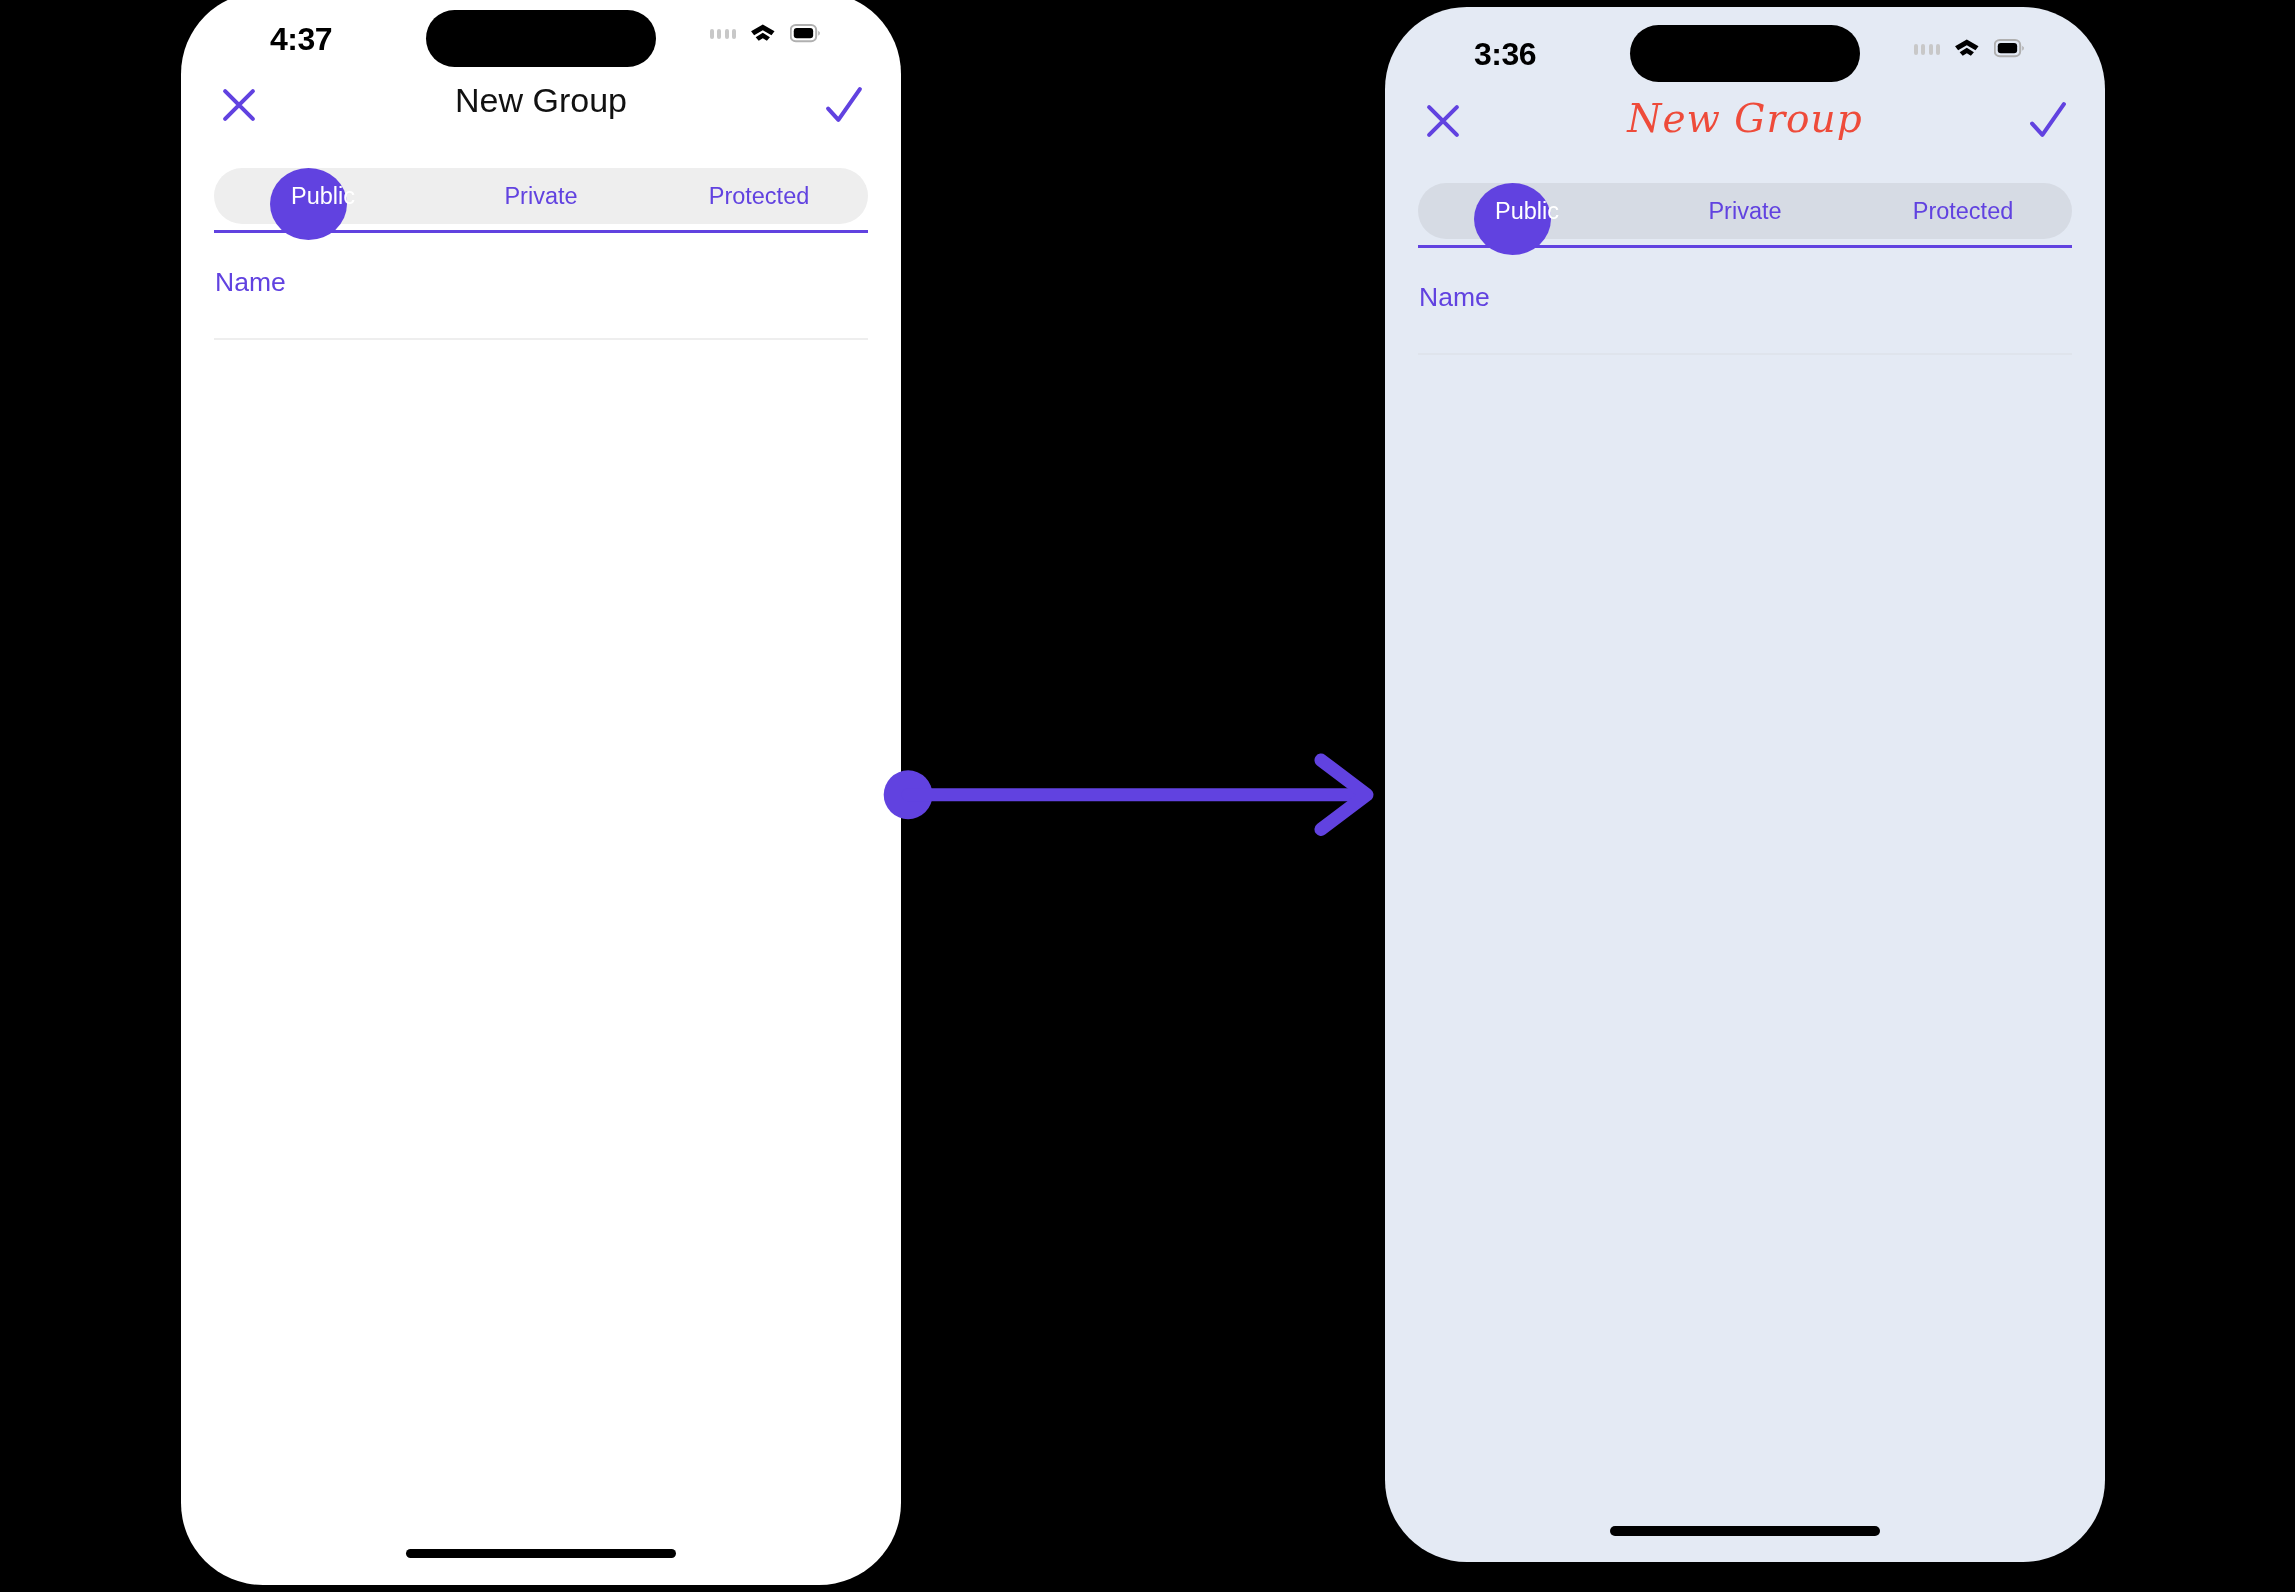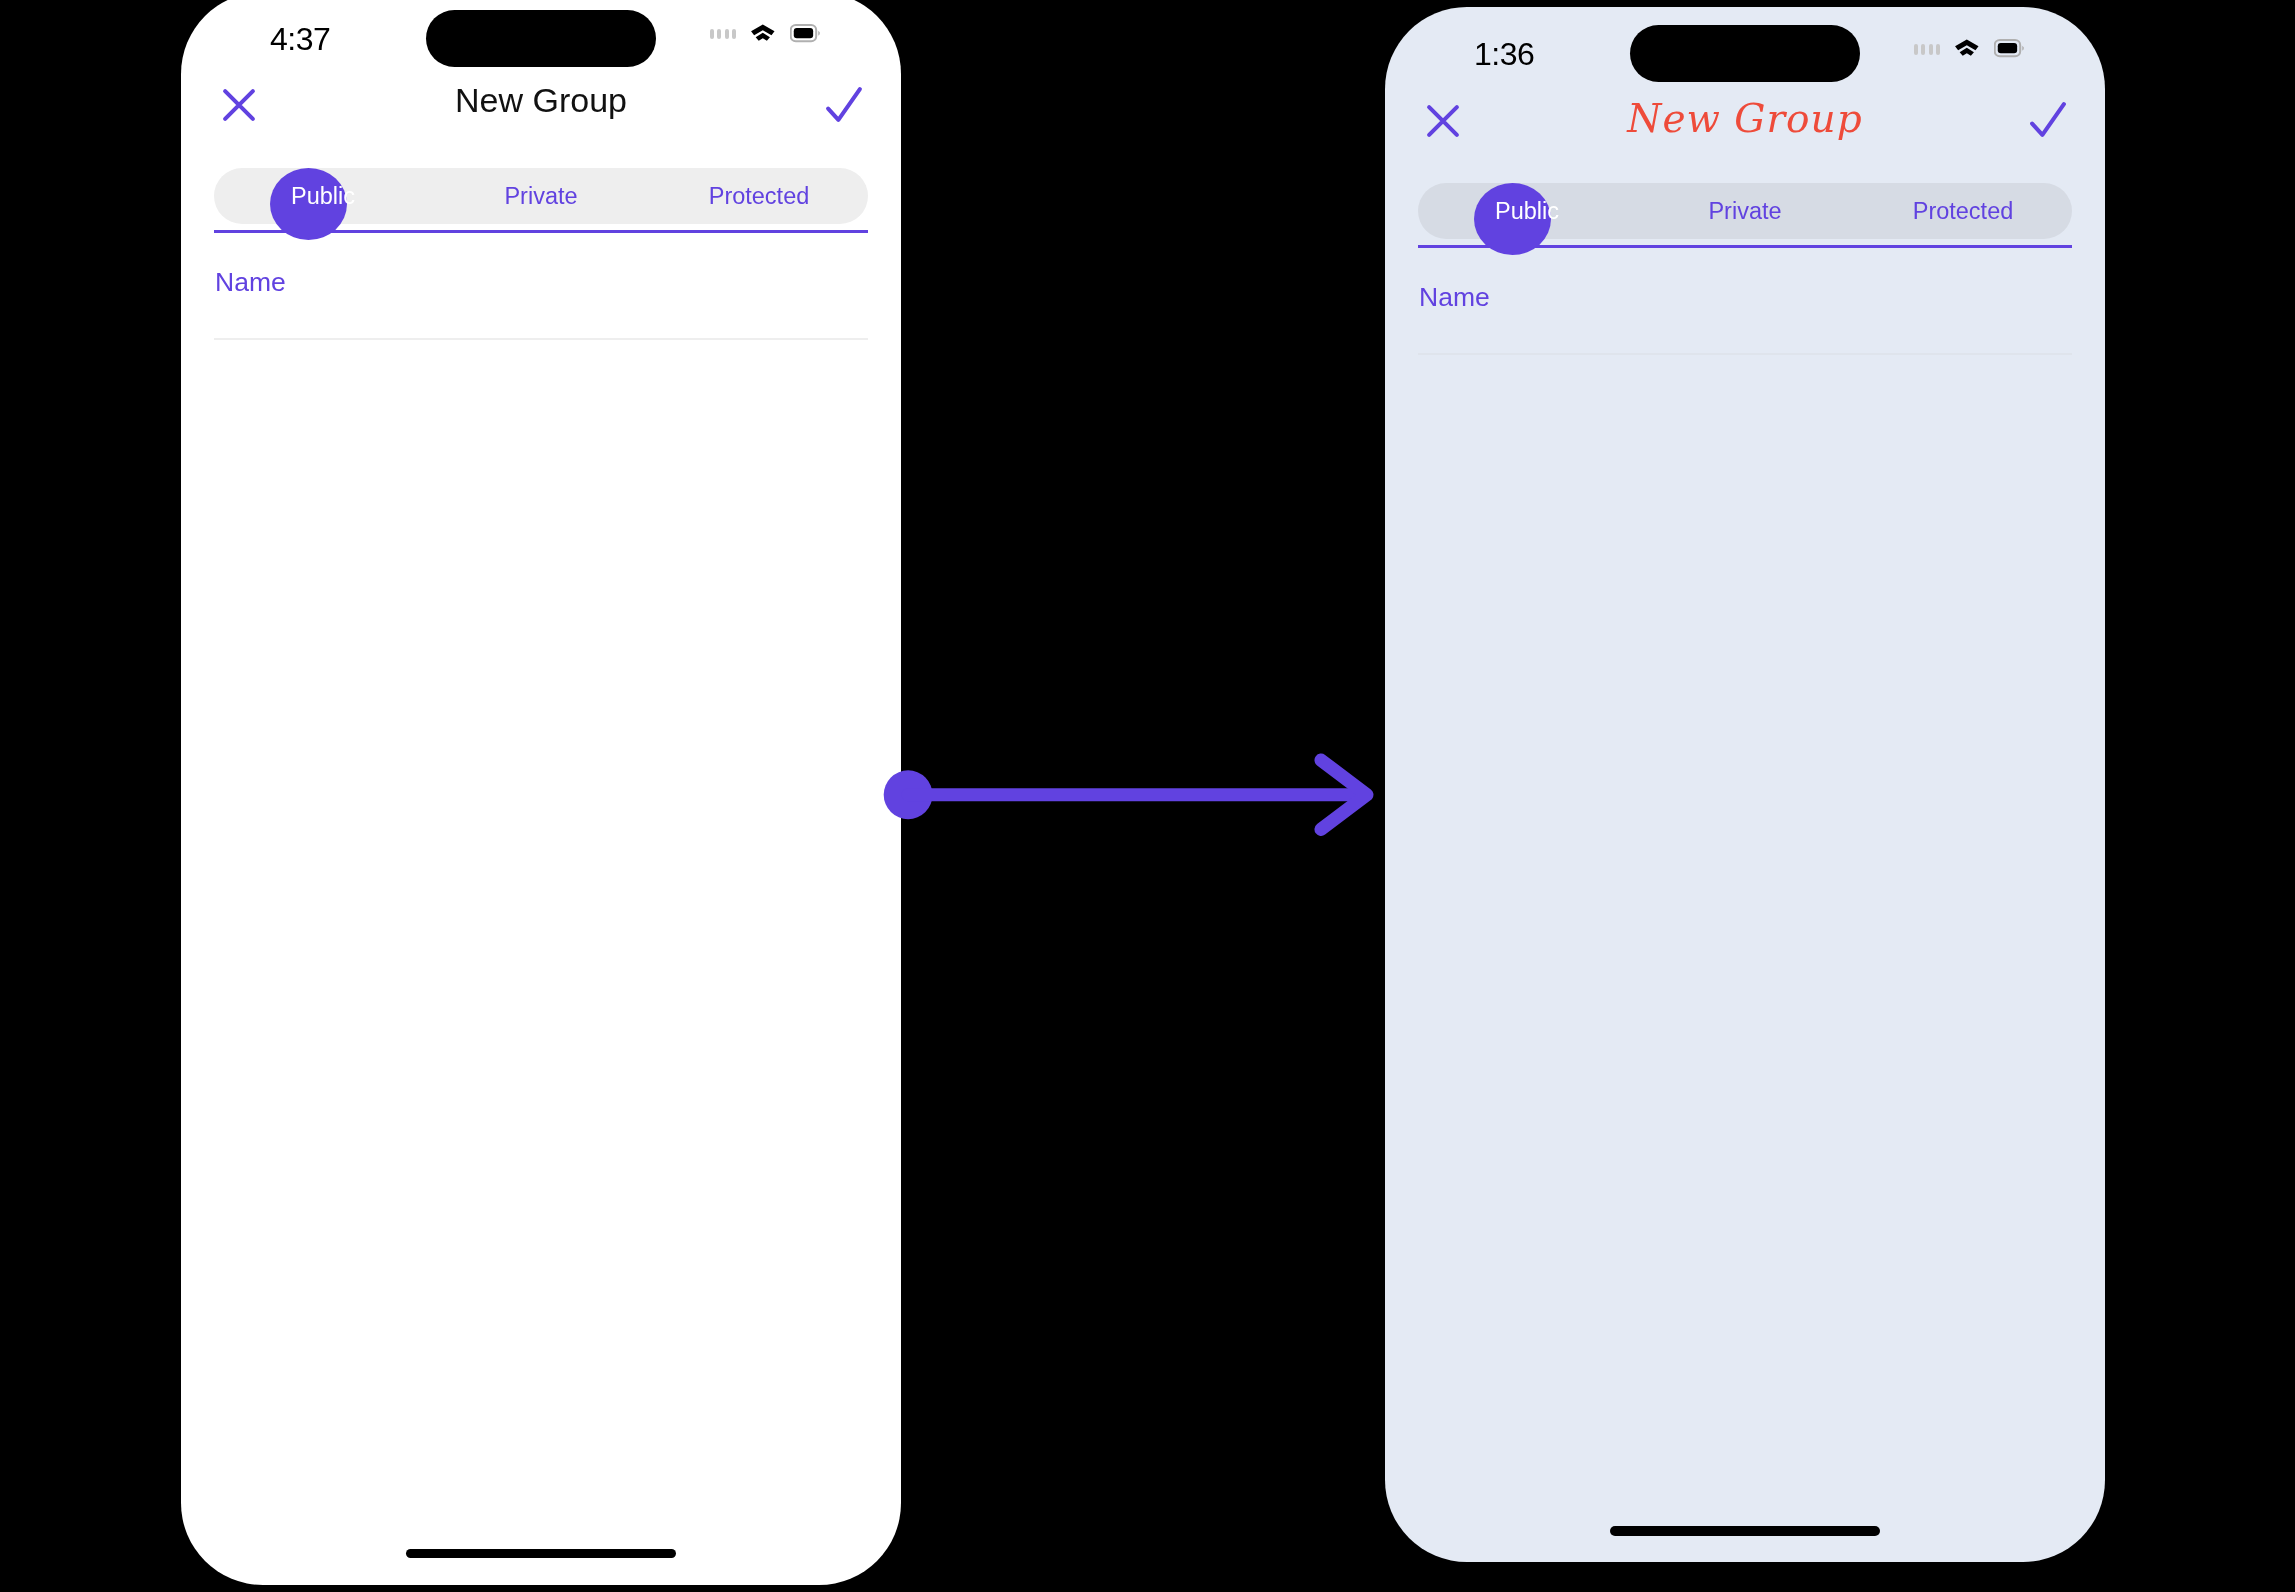--- a/index.html
+++ b/index.html
@@ -30,21 +30,21 @@
   .status-bar {
     position: relative;
     height: 89px;
     width: 100%;
   }
   .status-time {
     position: absolute;
     left: 89px;
     top: 29px;
     font-size: 32px;
-    font-weight: normal;
+    font-weight: bold;
     color: #000000;
     letter-spacing: -0.5px;
   }
   .dynamic-island {
     position: absolute;
     left: 50%;
     transform: translateX(-50%);
     top: 18.4px;
     width: 230px;
     height: 57px;
@@ -246,21 +246,21 @@
       <div class="field-label">Name</div>
       <div class="field-rule"></div>
     </div>
 
     <div class="home-indicator"></div>
   </div>
 
   <div class="phone" id="phone-right">
 
     <div class="status-bar">
-      <div class="status-time">1:36</div>
+      <div class="status-time">3:36</div>
       <div class="dynamic-island"></div>
       <div class="status-right">
         <span class="dots-icon">
             <i></i>
             <i></i>
             <i></i>
             <i></i>
           </span>
         <span>
           <svg class="wifi-icon" viewBox="0 0 54 40">

